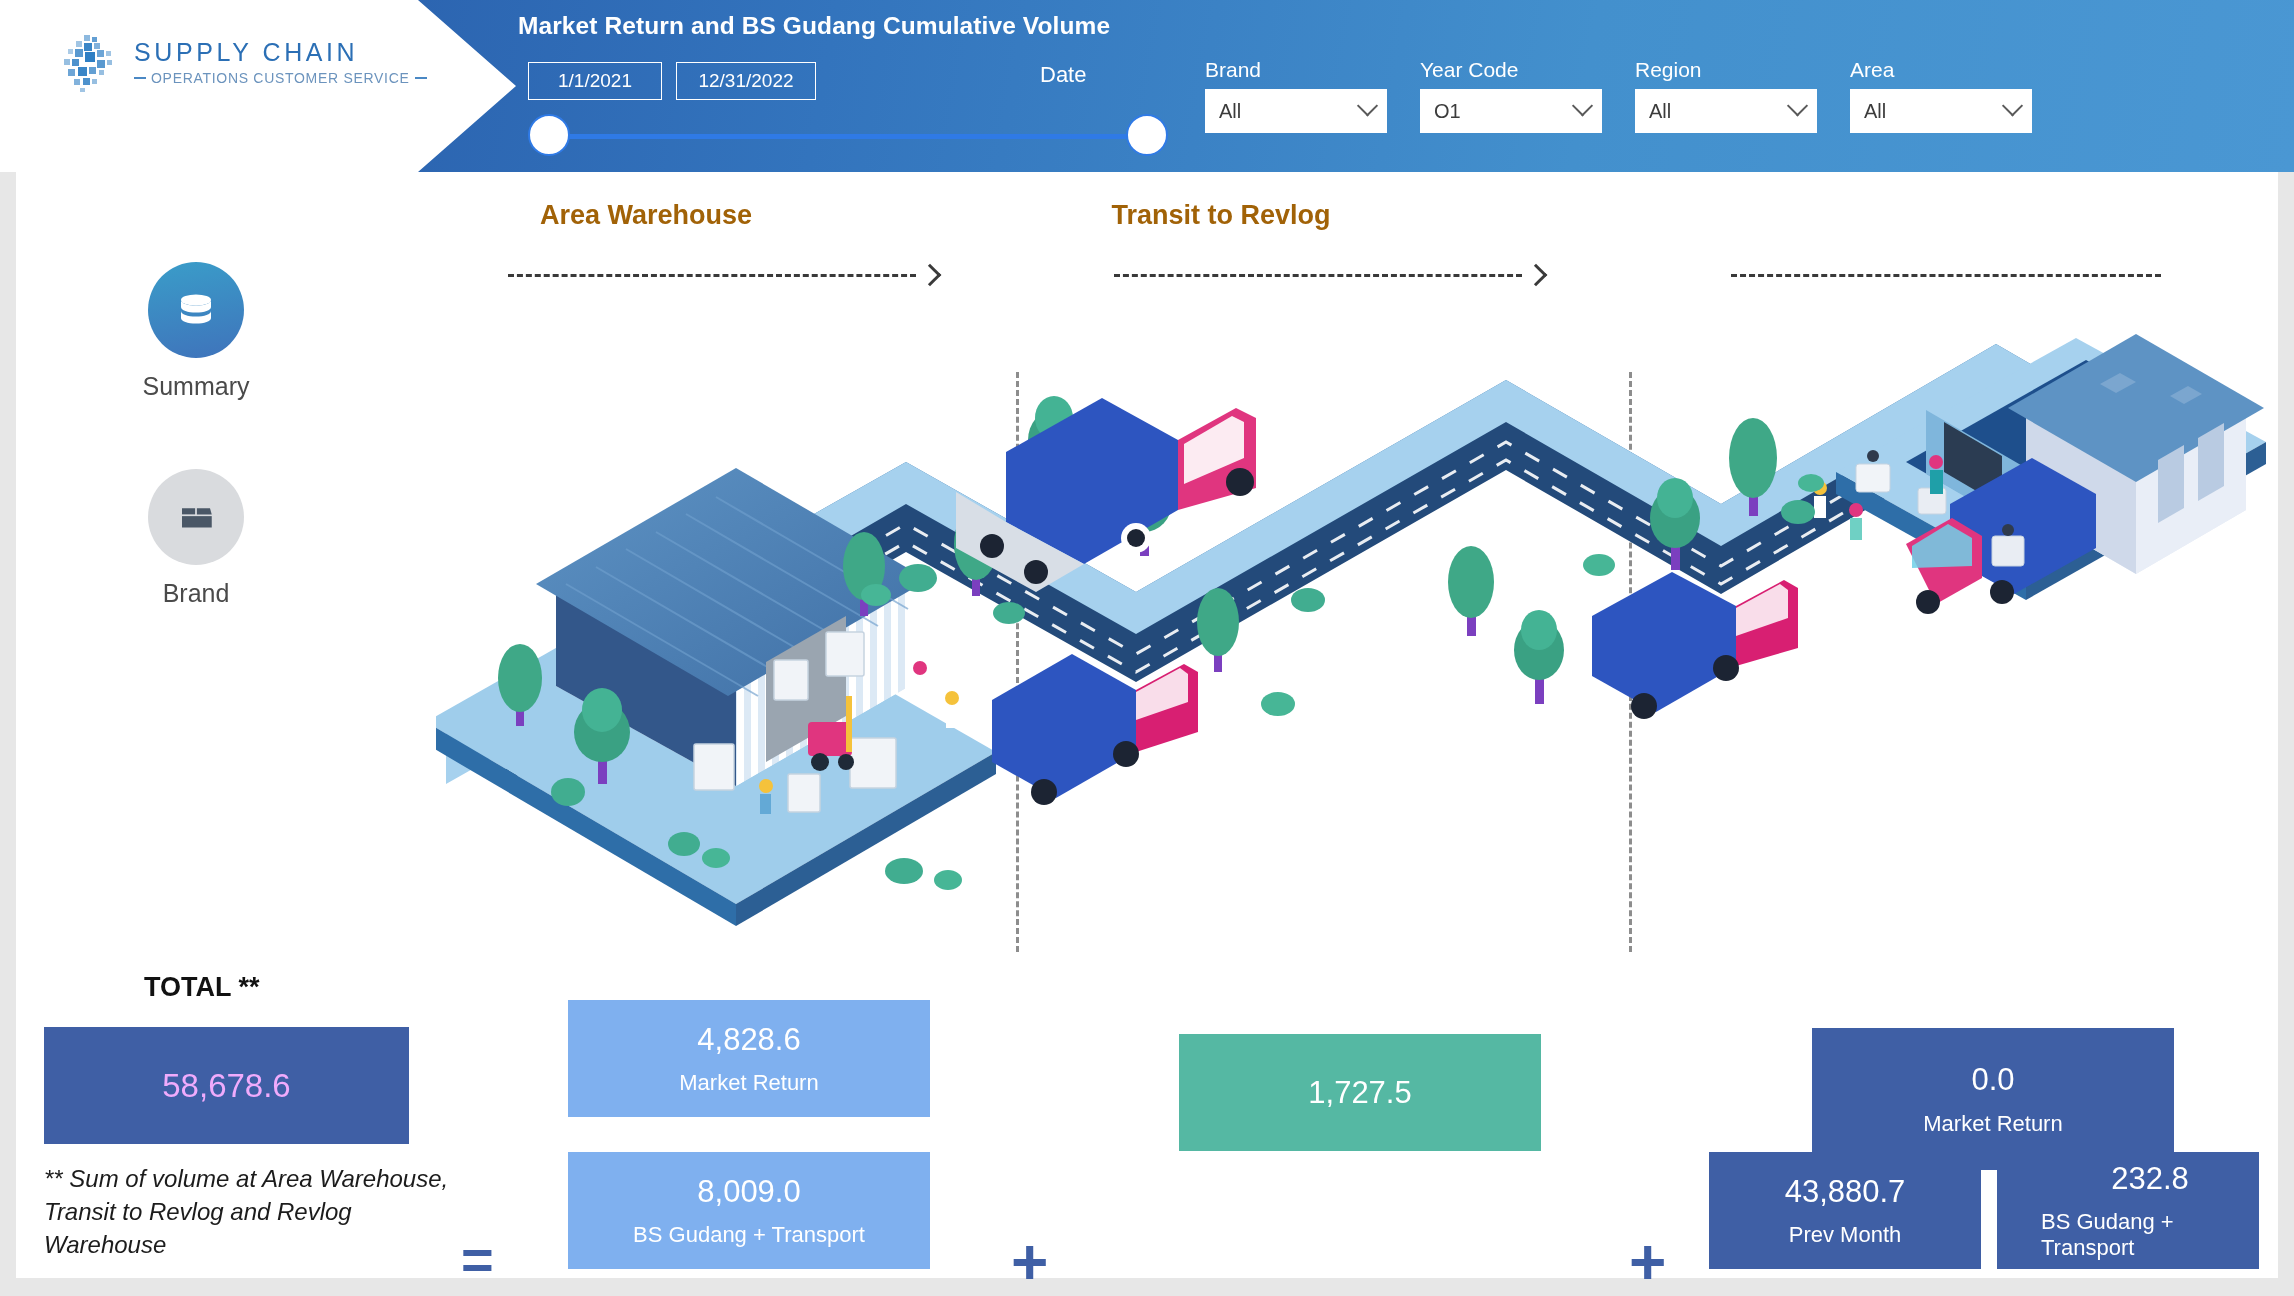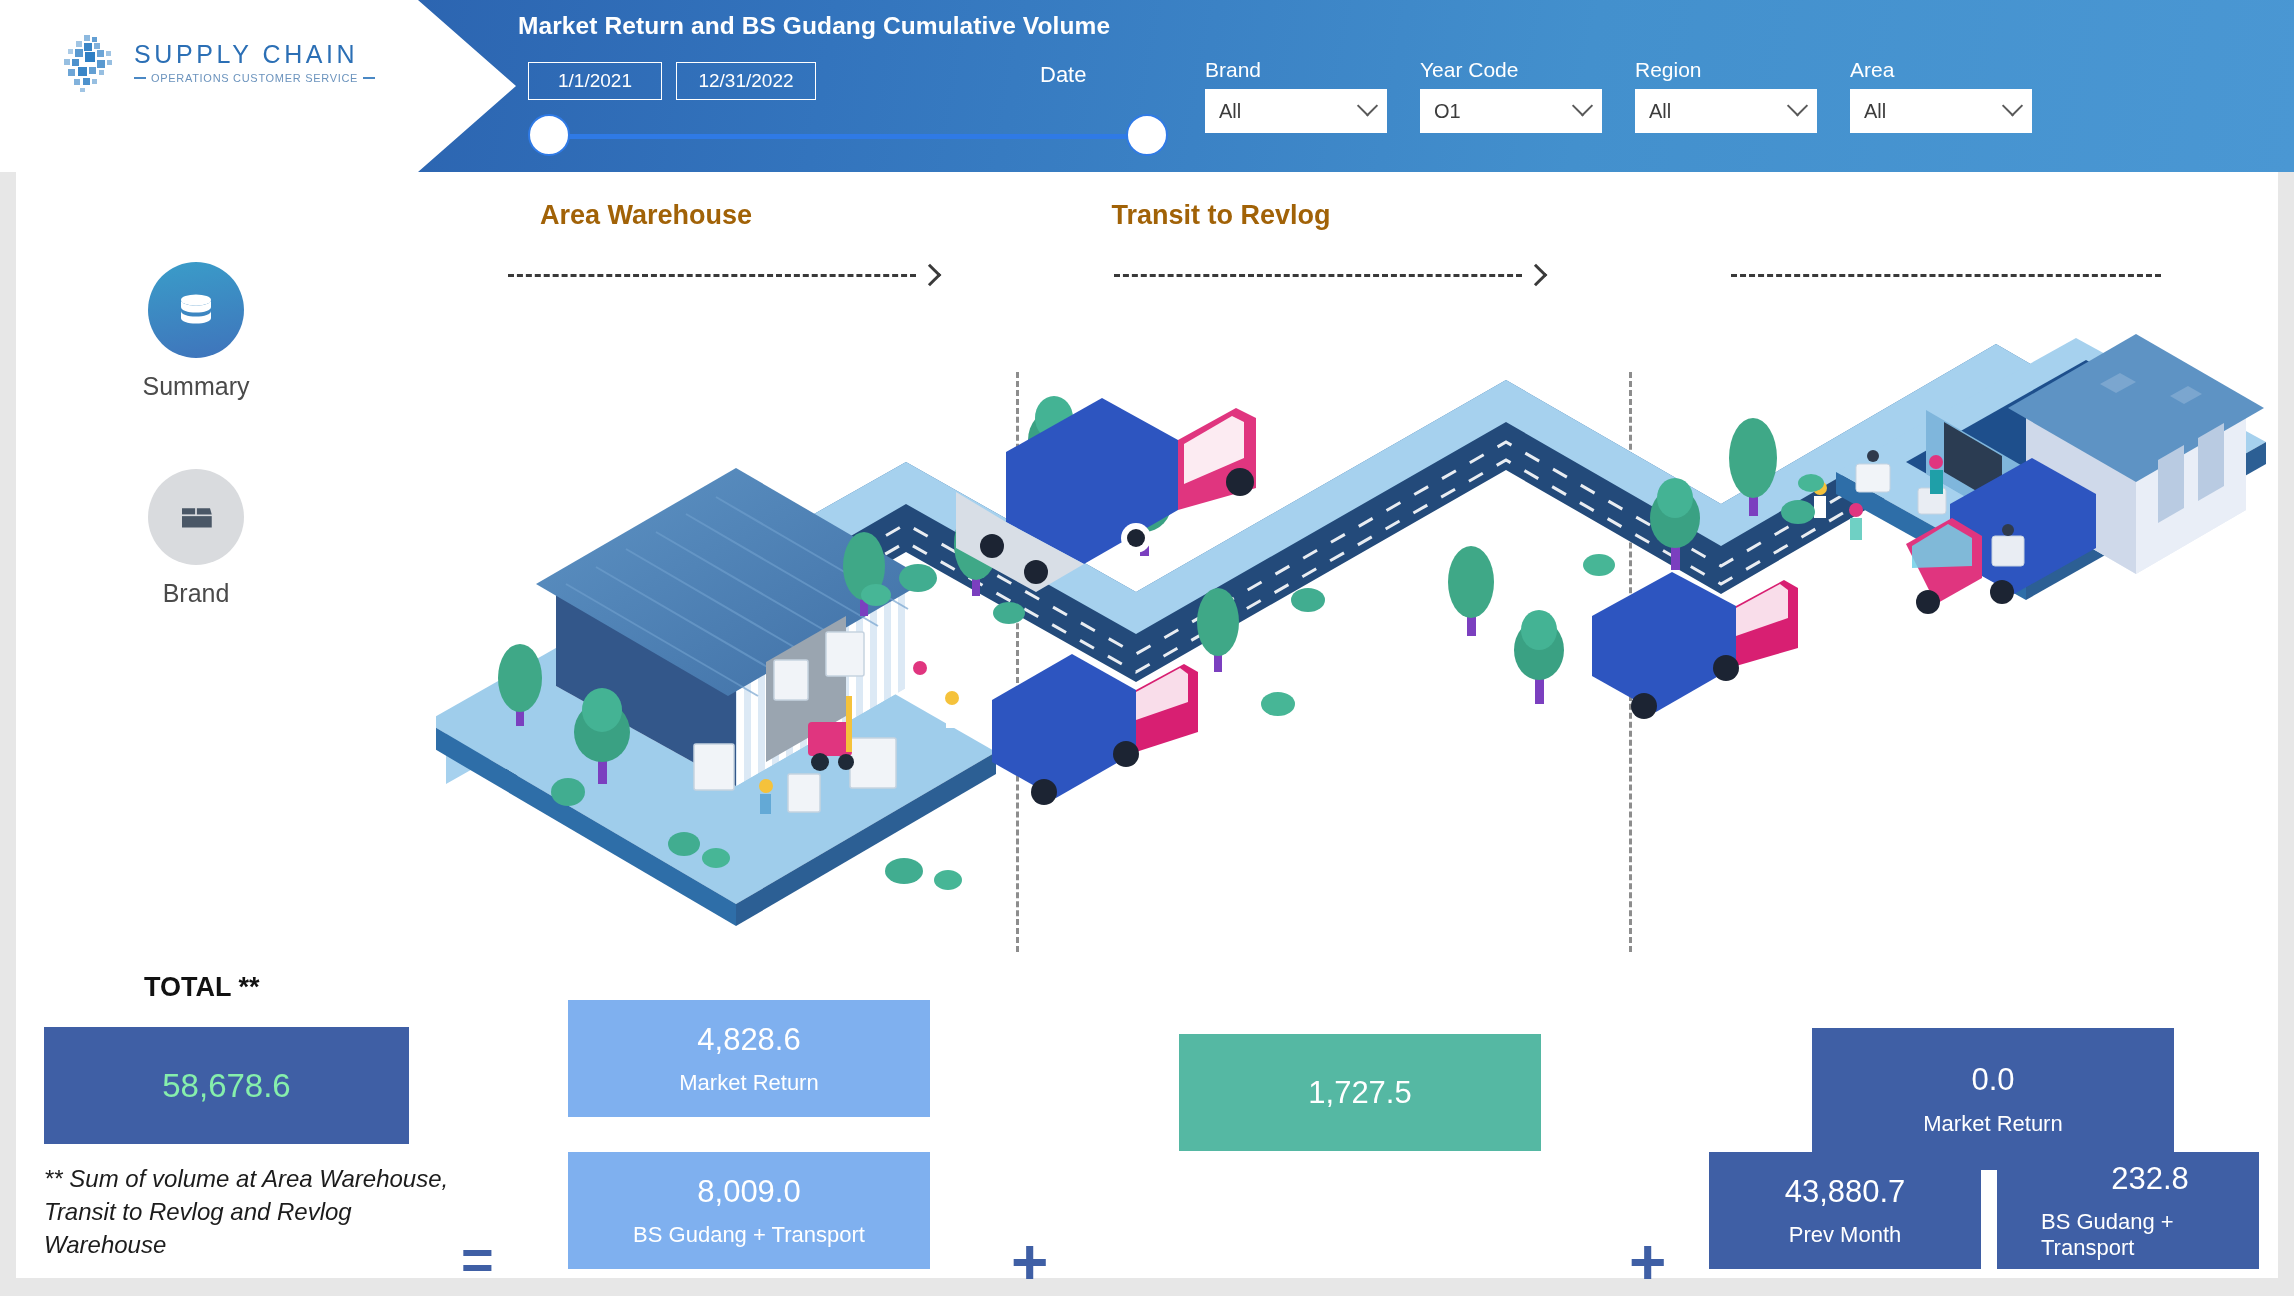--- a/index.html
+++ b/index.html
@@ -16,21 +16,21 @@
     position: absolute; left: 418px; top: 0; width: 1876px; height: 172px;
     background: linear-gradient(100deg, #2c65b1 0%, #3374bd 22%, #4390cd 62%, #4a97d3 100%);
     clip-path: polygon(0 0, 100% 0, 100% 100%, 0 100%, 98px 50%);
   }
   .logo-wrap { position: absolute; left: 62px; top: 28px; width: 290px; height: 70px; display: flex; align-items: center; gap: 12px; }
   .logo-mark { width: 60px; height: 60px; position: relative; flex: 0 0 auto; }
   .logo-text { display: flex; flex-direction: column; justify-content: center; }
   .logo-title { font-size: 25px; letter-spacing: 3.6px; color: #2b6fb5; font-weight: 400; line-height: 1; white-space: nowrap; }
   .logo-sub-row { display: flex; align-items: center; gap: 5px; margin-top: 5px; }
   .logo-rule { height: 2px; background: #4a88c4; flex: 1 1 auto; min-width: 12px; }
-  .logo-sub { font-size: 11px; letter-spacing: 0.7px; color: #6b93bd; white-space: nowrap; }
+  .logo-sub { font-size: 14px; letter-spacing: 0.7px; color: #6b93bd; white-space: nowrap; }
 
   .header-title { position: absolute; left: 518px; top: 12px; font-size: 24.5px; font-weight: bold; color: #ffffff; letter-spacing: .1px; }
 
   .date-box { position: absolute; top: 62px; height: 38px; border: 1.6px solid #ffffff; background: transparent;
               display: flex; align-items: center; justify-content: center; color: #ffffff; font-size: 19px; padding: 0 12px; }
   .date-from { left: 528px; width: 134px; }
   .date-to   { left: 676px; width: 140px; }
   .date-label { position: absolute; left: 1040px; top: 62px; font-size: 22px; color: #ffffff; }
 
   .slider { position: absolute; left: 528px; top: 132px; width: 640px; height: 8px; }
@@ -79,21 +79,21 @@
   .vd1 { left: 1000px; top: 200px; height: 580px; }
   .vd2 { left: 1613px; top: 200px; height: 580px; }
 
   
   .illus { position: absolute; left: 420px; top: 120px; width: 1830px; height: 760px; }
 
   
   .total-label { position: absolute; left: 128px; top: 800px; font-size: 27px; font-weight: bold; color: #111; }
   .total-box { position: absolute; left: 28px; top: 855px; width: 365px; height: 117px; background: #3f5fa5;
                display: flex; align-items: center; justify-content: center; }
-  .total-val { color: #86efac; font-size: 33px; }
+  .total-val { color: #f0abfc; font-size: 33px; }
   .total-note { position: absolute; left: 28px; top: 990px; width: 420px; font-size: 24px; font-style: italic; color: #1c1c1c; line-height: 1.38; }
 
   .mbox { position: absolute; display: flex; flex-direction: column; align-items: center; justify-content: center; }
   .mbox .val { color: #ffffff; font-size: 31px; line-height: 1.2; }
   .mbox .cap { color: #ffffff; font-size: 22px; margin-top: 12px; }
   .blue-l { background: #7fb0ef; justify-content: center; }
   .blue-d { background: #3f5fa5; }
   .teal   { background: #55b8a3; }
 
   .b-mr-left  { left: 552px;  top: 828px;  width: 362px; height: 117px; }

